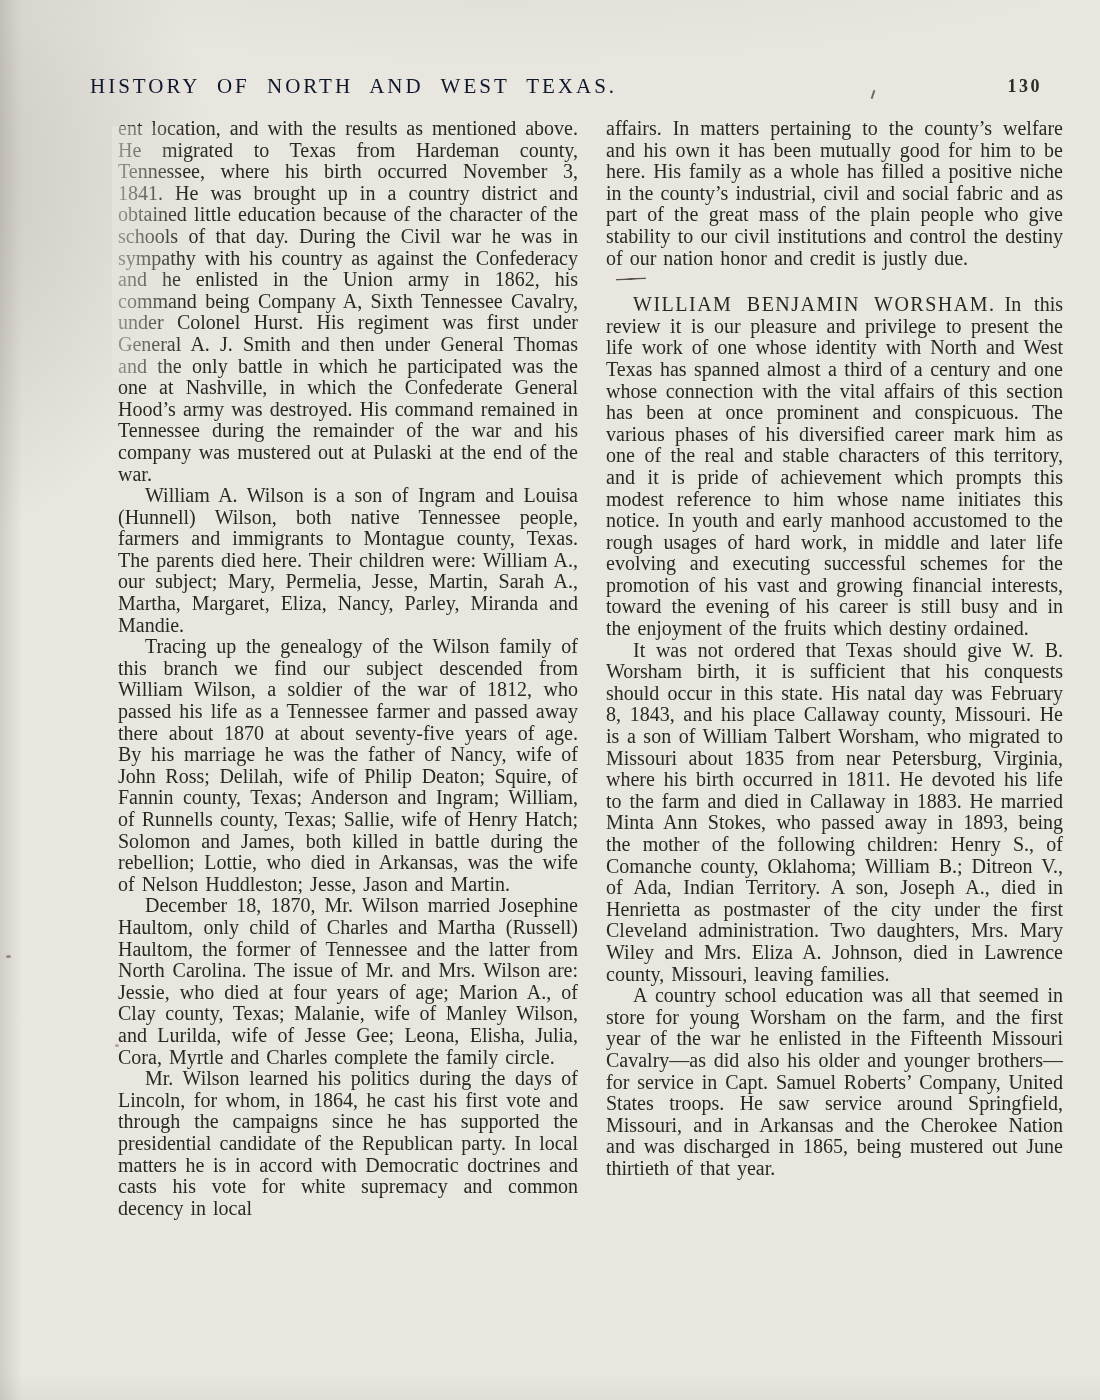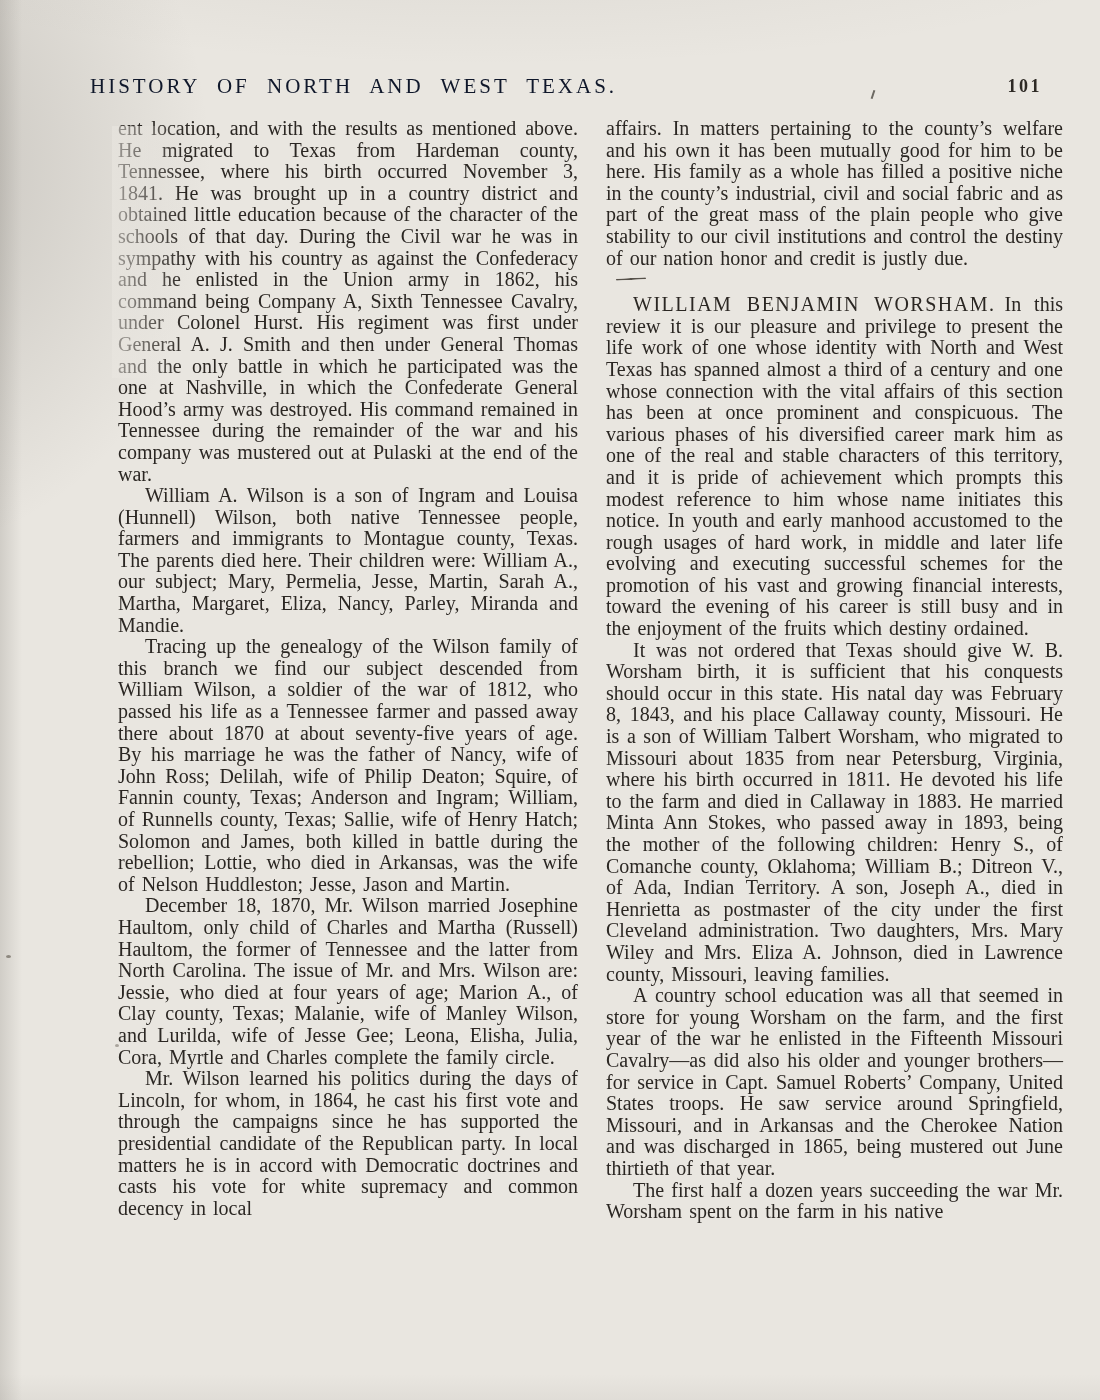--- a/index.html
+++ b/index.html
@@ -67,21 +67,21 @@
 </style>
 </head>
 <body>
 
 <div class="page">
 
   <div class="scan-shading"></div>
 
   <div class="page-header">
     <div class="header-title">HISTORY OF NORTH AND WEST TEXAS.</div>
-    <div class="page-number">101</div>
+    <div class="page-number">130</div>
   </div>
   <div class="header-mark"></div>
 
   <div class="columns">
 
     <div class="col-left">
       <p class="body-par no-indent">ent location, and with the results as mentioned above. He migrated to Texas from Hardeman county, Tennessee, where his birth occurred November 3, 1841. He was brought up in a country district and obtained little education because of the character of the schools of that day. During the Civil war he was in sympathy with his country as against the Confederacy and he enlisted in the Union army in 1862, his command being Company A, Sixth Tennessee Cavalry, under Colonel Hurst. His regiment was first under General A. J. Smith and then under General Thomas and the only battle in which he participated was the one at Nashville, in which the Confederate General Hood’s army was destroyed. His command remained in Tennessee during the remainder of the war and his company was mustered out at Pulaski at the end of the war.</p>
       <p class="body-par">William A. Wilson is a son of Ingram and Louisa (Hunnell) Wilson, both native Tennessee people, farmers and immigrants to Montague county, Texas. The parents died here. Their children were: William A., our subject; Mary, Permelia, Jesse, Martin, Sarah A., Martha, Margaret, Eliza, Nancy, Parley, Miranda and Mandie.</p>
       <p class="body-par">Tracing up the genealogy of the Wilson family of this branch we find our subject descended from William Wilson, a soldier of the war of 1812, who passed his life as a Tennessee farmer and passed away there about 1870 at about seventy-five years of age. By his marriage he was the father of Nancy, wife of John Ross; Delilah, wife of Philip Deaton; Squire, of Fannin county, Texas; Anderson and Ingram; William, of Runnells county, Texas; Sallie, wife of Henry Hatch; Solomon and James, both killed in battle during the rebellion; Lottie, who died in Arkansas, was the wife of Nelson Huddleston; Jesse, Jason and Martin.</p>
       <p class="body-par">December 18, 1870, Mr. Wilson married Josephine Haultom, only child of Charles and Martha (Russell) Haultom, the former of Tennessee and the latter from North Carolina. The issue of Mr. and Mrs. Wilson are: Jessie, who died at four years of age; Marion A., of Clay county, Texas; Malanie, wife of Manley Wilson, and Lurilda, wife of Jesse Gee; Leona, Elisha, Julia, Cora, Myrtle and Charles complete the family circle.</p>
@@ -89,21 +89,20 @@
     </div>
 
     <div class="col-right">
       <p class="body-par no-indent">affairs. In matters pertaining to the county’s welfare and his own it has been mutually good for him to be here. His family as a whole has filled a positive niche in the county’s industrial, civil and social fabric and as part of the great mass of the plain people who give stability to our civil institutions and control the destiny of our nation honor and credit is justly due.</p>
       <div class="section-divider"></div>
       <p class="body-par">
         <span class="run-in-heading">WILLIAM BENJAMIN WORSHAM.</span><span>In this review it is our pleasure and privilege to present the life work of one whose identity with North and West Texas has spanned almost a third of a century and one whose connection with the vital affairs of this section has been at once prominent and conspicuous. The various phases of his diversified career mark him as one of the real and stable characters of this territory, and it is pride of achievement which prompts this modest reference to him whose name initiates this notice. In youth and early manhood accustomed to the rough usages of hard work, in middle and later life evolving and executing successful schemes for the promotion of his vast and growing financial interests, toward the evening of his career is still busy and in the enjoyment of the fruits which destiny ordained.</span>
       </p>
       <p class="body-par">It was not ordered that Texas should give W. B. Worsham birth, it is sufficient that his conquests should occur in this state. His natal day was February 8, 1843, and his place Callaway county, Missouri. He is a son of William Talbert Worsham, who migrated to Missouri about 1835 from near Petersburg, Virginia, where his birth occurred in 1811. He devoted his life to the farm and died in Callaway in 1883. He married Minta Ann Stokes, who passed away in 1893, being the mother of the following children: Henry S., of Comanche county, Oklahoma; William B.; Ditreon V., of Ada, Indian Territory. A son, Joseph A., died in Henrietta as postmaster of the city under the first Cleveland administration. Two daughters, Mrs. Mary Wiley and Mrs. Eliza A. Johnson, died in Lawrence county, Missouri, leaving families.</p>
       <p class="body-par">A country school education was all that seemed in store for young Worsham on the farm, and the first year of the war he enlisted in the Fifteenth Missouri Cavalry—as did also his older and younger brothers—for service in Capt. Samuel Roberts’ Company, United States troops. He saw service around Springfield, Missouri, and in Arkansas and the Cherokee Nation and was discharged in 1865, being mustered out June thirtieth of that year.</p>
-      <p class="body-par">The first half a dozen years succeeding the war Mr. Worsham spent on the farm in his native</p>
     </div>
 
   </div>
 
   <div class="showthrough-fade"></div>
   <div class="speck speck-a"></div>
   <div class="speck speck-b"></div>
 
 </div>
 

